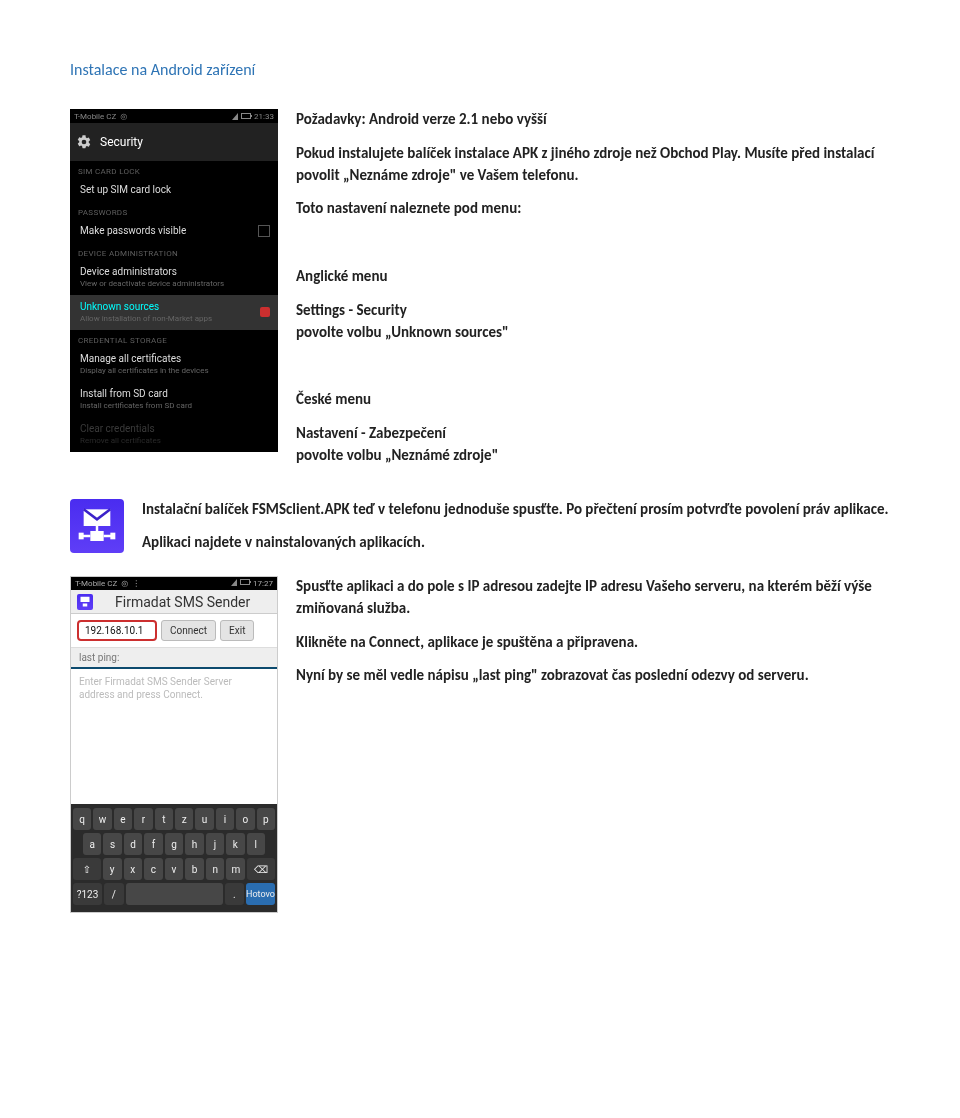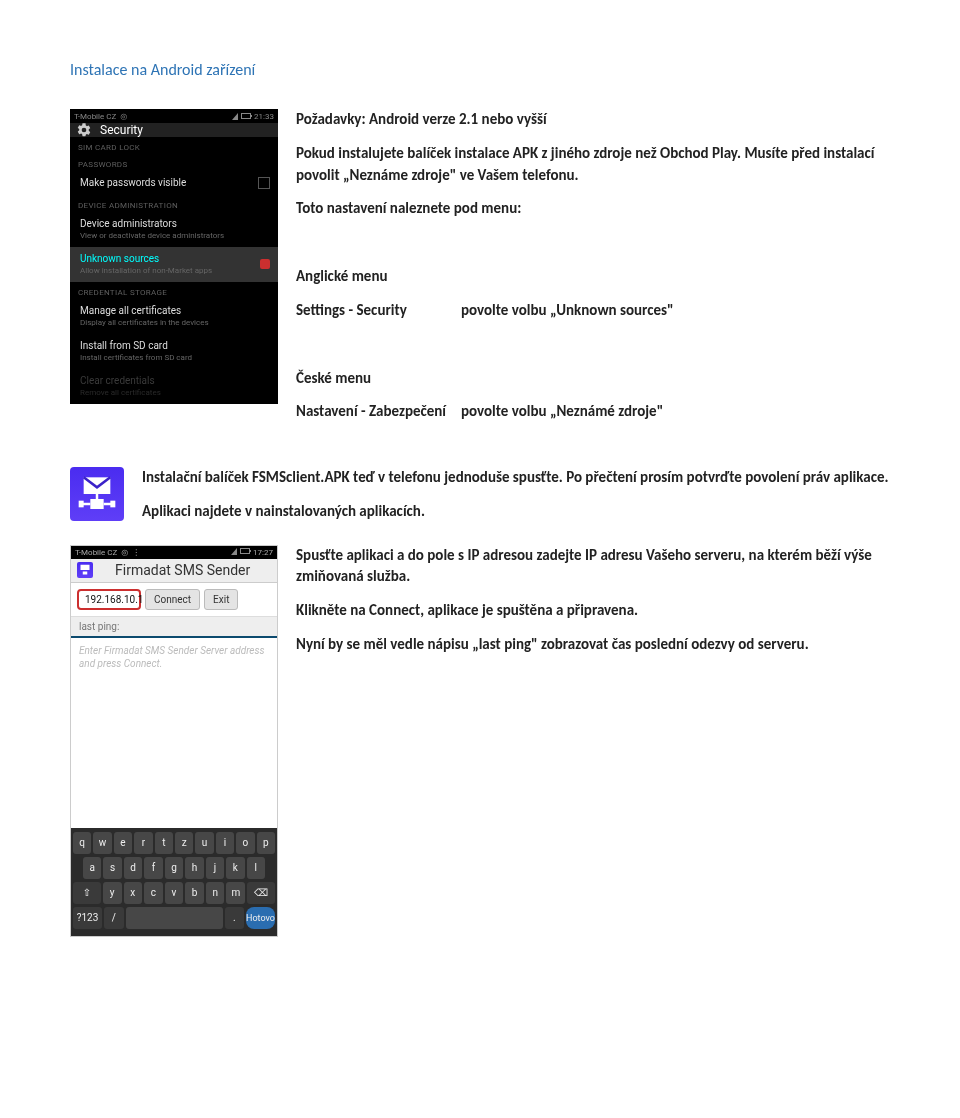--- a/index.html
+++ b/index.html
@@ -17,43 +17,43 @@
     color: #2e74b5;
     font-size: 16px;
     font-weight: 400;
     margin-bottom: 30px;
   }
   .row1 { display: flex; gap: 18px; align-items: flex-start; margin-bottom: 14px;}
   .screenshot1 { width: 208px; flex: 0 0 208px; }
   .text-col { flex: 1; font-size: 15px; line-height: 1.45; }
   .text-col p { margin-bottom: 12px; font-weight: bold; }
   .sub-h { margin-bottom: 6px; margin-top: 0px; }
-  .menu-line { display: flex; }
+  .menu-line { display: flex; flex-direction: column; }
   .menu-line span:first-child { width: 165px; }
   .space-block { height: 34px; }
 
-  .row2 { display: flex; gap: 18px; align-items: flex-start; margin-top: 32px;}
+  .row2 { display: flex; gap: 18px; align-items: flex-start; margin-top: 20px;}
   .app-icon {
     width: 54px; height: 54px; flex: 0 0 54px;
     background: linear-gradient(#4a2cf0 0%, #5f3ef7 100%);
     border-radius: 4px;
     display:flex;align-items:center;justify-content:center;
   }
   .row3 { display:flex; gap:18px; align-items:flex-start; margin-top:10px;}
   .screenshot3 { width:208px; flex:0 0 208px; }
 
   
   .s1 {
     width:208px; background:#000; color:#b3b3b3; font-size:9px;
     font-family: Roboto, Arial, sans-serif;
   }
   .s1 .statusbar { height:14px; background:#000; display:flex; align-items:center; padding:0 4px; color:#888;}
   .s1 .statusbar .left { flex:1; font-size:8px; display:flex; gap:4px; align-items:center;}
   .s1 .statusbar .right { font-size:8px; display:flex; gap: 3px; align-items:center;}
-  .s1 .header { height:14px; background:#222; display:flex; align-items:center; gap:8px; padding:0 6px; color:#fff; font-size:12px;}
+  .s1 .header { height:38px; background:#222; display:flex; align-items:center; gap:8px; padding:0 6px; color:#fff; font-size:12px;}
   .s1 .section-h { color:#5f5f5f; font-size:8px; padding:6px 8px 2px; letter-spacing:.3px; text-transform:uppercase;}
   .s1 .item { padding:6px 10px; border-bottom:1px solid transparent;}
   .s1 .item .t { color:#ddd; font-size:10px;}
   .s1 .item .s { color:#666; font-size:8px; margin-top:2px;}
   .s1 .item.hl { background:#333; position:relative;}
   .s1 .item.hl .t { color:#0ff;}
   .s1 .item.hl::after{
     content:""; position:absolute; right:8px; top:50%; transform:translateY(-50%);
     width:10px;height:10px;background:#cc2f2f;border-radius:2px;
   }
@@ -70,31 +70,31 @@
   .s3 {
     width:208px; background:#fff; font-family: Roboto, Arial, sans-serif;
     font-size:9px; color:#333; border:1px solid #ccc;
   }
   .s3 .statusbar { height:13px; background:#000; color:#aaa; display:flex; padding:0 4px; align-items:center; font-size:8px;}
   .s3 .statusbar .left{flex:1; display:flex; gap:4px;}
   .s3 .statusbar .right{display:flex; gap:3px;}
   .s3 .header { height:24px; background:#eee; display:flex; align-items:center; gap:22px; padding:0 6px; color:#333; font-size:14px; border-bottom:1px solid #ccc;}
   .s3 .hicon { width:16px;height:16px;background:linear-gradient(#4a2cf0,#5f3ef7);border-radius:2px;display:flex;align-items:center;justify-content:center;}
   .s3 .iprow{display:flex; gap:4px; padding:6px; align-items:center;}
-  .s3 .ipbox{ border:2px solid #cc2f2f; border-radius:4px; padding:3px 6px; width:64px; font-size:10px; color:#111; background:#fff;}
+  .s3 .ipbox{ border:2px solid #cc2f2f; border-radius:4px; padding:3px 6px; width:80px; font-size:10px; color:#111; background:#fff;}
   .s3 .btn{ background:#e4e4e4; border:1px solid #bbb; border-radius:3px; padding:4px 8px; font-size:10px; color:#333;}
   .s3 .lastping{background:#eee; padding:4px 8px; font-size:10px; color:#777; border-top:1px solid #ddd; border-bottom:2px solid #0c4a6e;}
-  .s3 .hint{padding:6px 8px; color:#bbb; font-size:10px; line-height:1.3; height:190px;font-style:italic;}
+  .s3 .hint{padding:6px 8px; color:#bbb; font-size:10px; line-height:1.3; height:135px;}
   .s3 .keyboard{background:#2b2b2b; padding:4px 2px 4px;}
   .s3 .krow{display:flex; gap:2px; justify-content:center; margin-bottom:3px;}
   .s3 .key{background:#474747; color:#eee; border-radius:3px; height:22px; display:flex;align-items:center;justify-content:center; flex:1; font-size:10px; min-width:0;}
   .s3 .key.wide{flex:1.5;}
   .s3 .key.space{flex:5;}
   .s3 .key.dark{background:#3a3a3a;}
-  .s3 .key.done{background:#2a6db0; font-size:9px;border-radius:8px;}
+  .s3 .key.done{background:#2a6db0; font-size:9px;}
 
   
   .gear-ico{width:16px;height:16px;}
   .sig{display:inline-block;width:0;height:0;border-left:6px solid transparent;border-bottom:7px solid #888;}
   .bat{display:inline-block;width:10px;height:6px;border:1px solid #888; position:relative;}
   .bat::after{content:"";position:absolute;right:-2px;top:1px;width:1px;height:2px;background:#888;}
 </style>
 </head>
 <body>
 
@@ -115,20 +115,23 @@
             <span>21:33</span>
           </div>
       </div>
       <div class="header">
         <svg class="gear-ico" viewBox="0 0 24 24" fill="#ccc">
             <path d="M19.14,12.94a7,7,0,0,0,.05-.94,7,7,0,0,0-.05-.94l2-1.58a.5.5,0,0,0,.12-.64l-1.9-3.3a.5.5,0,0,0-.61-.22l-2.39,1a7,7,0,0,0-1.63-.94l-.36-2.54A.5.5,0,0,0,13.9,2H10.1a.5.5,0,0,0-.49.42L9.25,5a7,7,0,0,0-1.63.94l-2.39-1a.5.5,0,0,0-.61.22l-1.9,3.3a.5.5,0,0,0,.12.64l2,1.58a7,7,0,0,0,0,1.88l-2,1.58a.5.5,0,0,0-.12.64l1.9,3.3a.5.5,0,0,0,.61.22l2.39-1a7,7,0,0,0,1.63.94l.36,2.54a.5.5,0,0,0,.49.42h3.8a.5.5,0,0,0,.49-.42L14.75,19a7,7,0,0,0,1.63-.94l2.39,1a.5.5,0,0,0,.61-.22l1.9-3.3a.5.5,0,0,0-.12-.64ZM12,15.5A3.5,3.5,0,1,1,15.5,12,3.5,3.5,0,0,1,12,15.5Z"></path>
           </svg>
         <span>Security</span>
       </div>
       <div class="section-h">SIM CARD LOCK</div>
+      <div class="item">
+          <div class="t">Set up SIM card lock</div>
+        </div>
       <div class="section-h">PASSWORDS</div>
       <div class="item rel">
           <div class="t">Make passwords visible</div>
           <div class="checkbox"></div>
         </div>
       <div class="section-h">DEVICE ADMINISTRATION</div>
       <div class="item">
           <div class="t">Device administrators</div>
           <div class="s">View or deactivate device administrators</div>
         </div>

